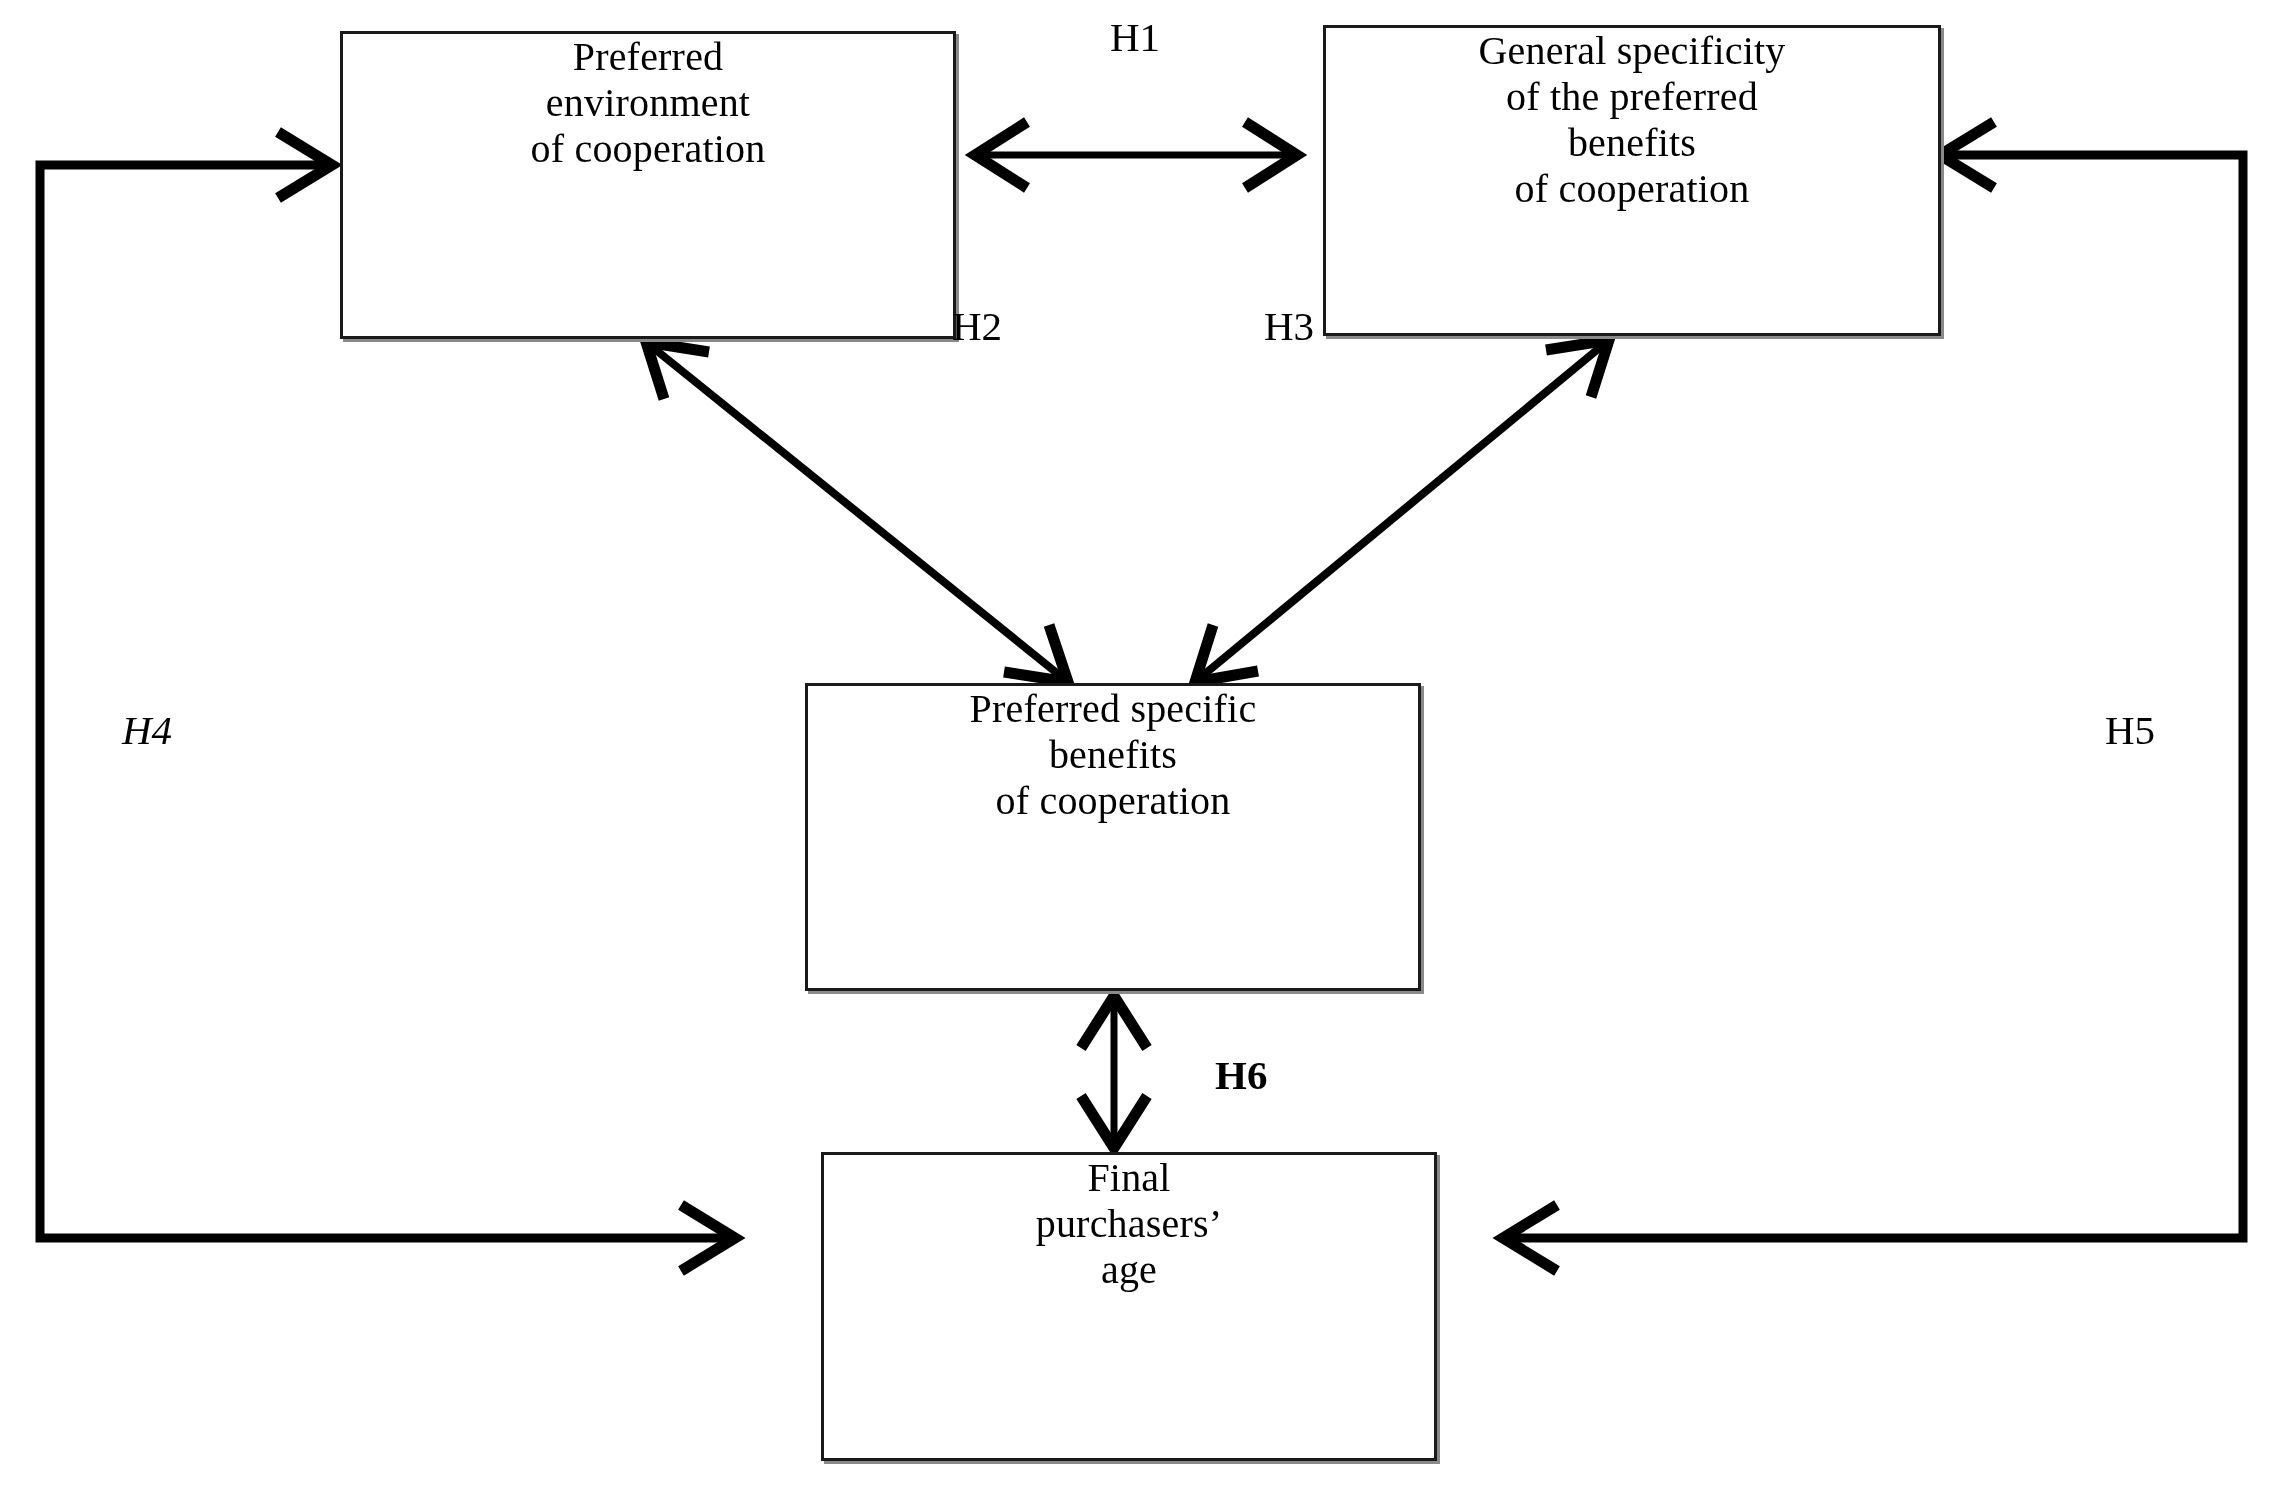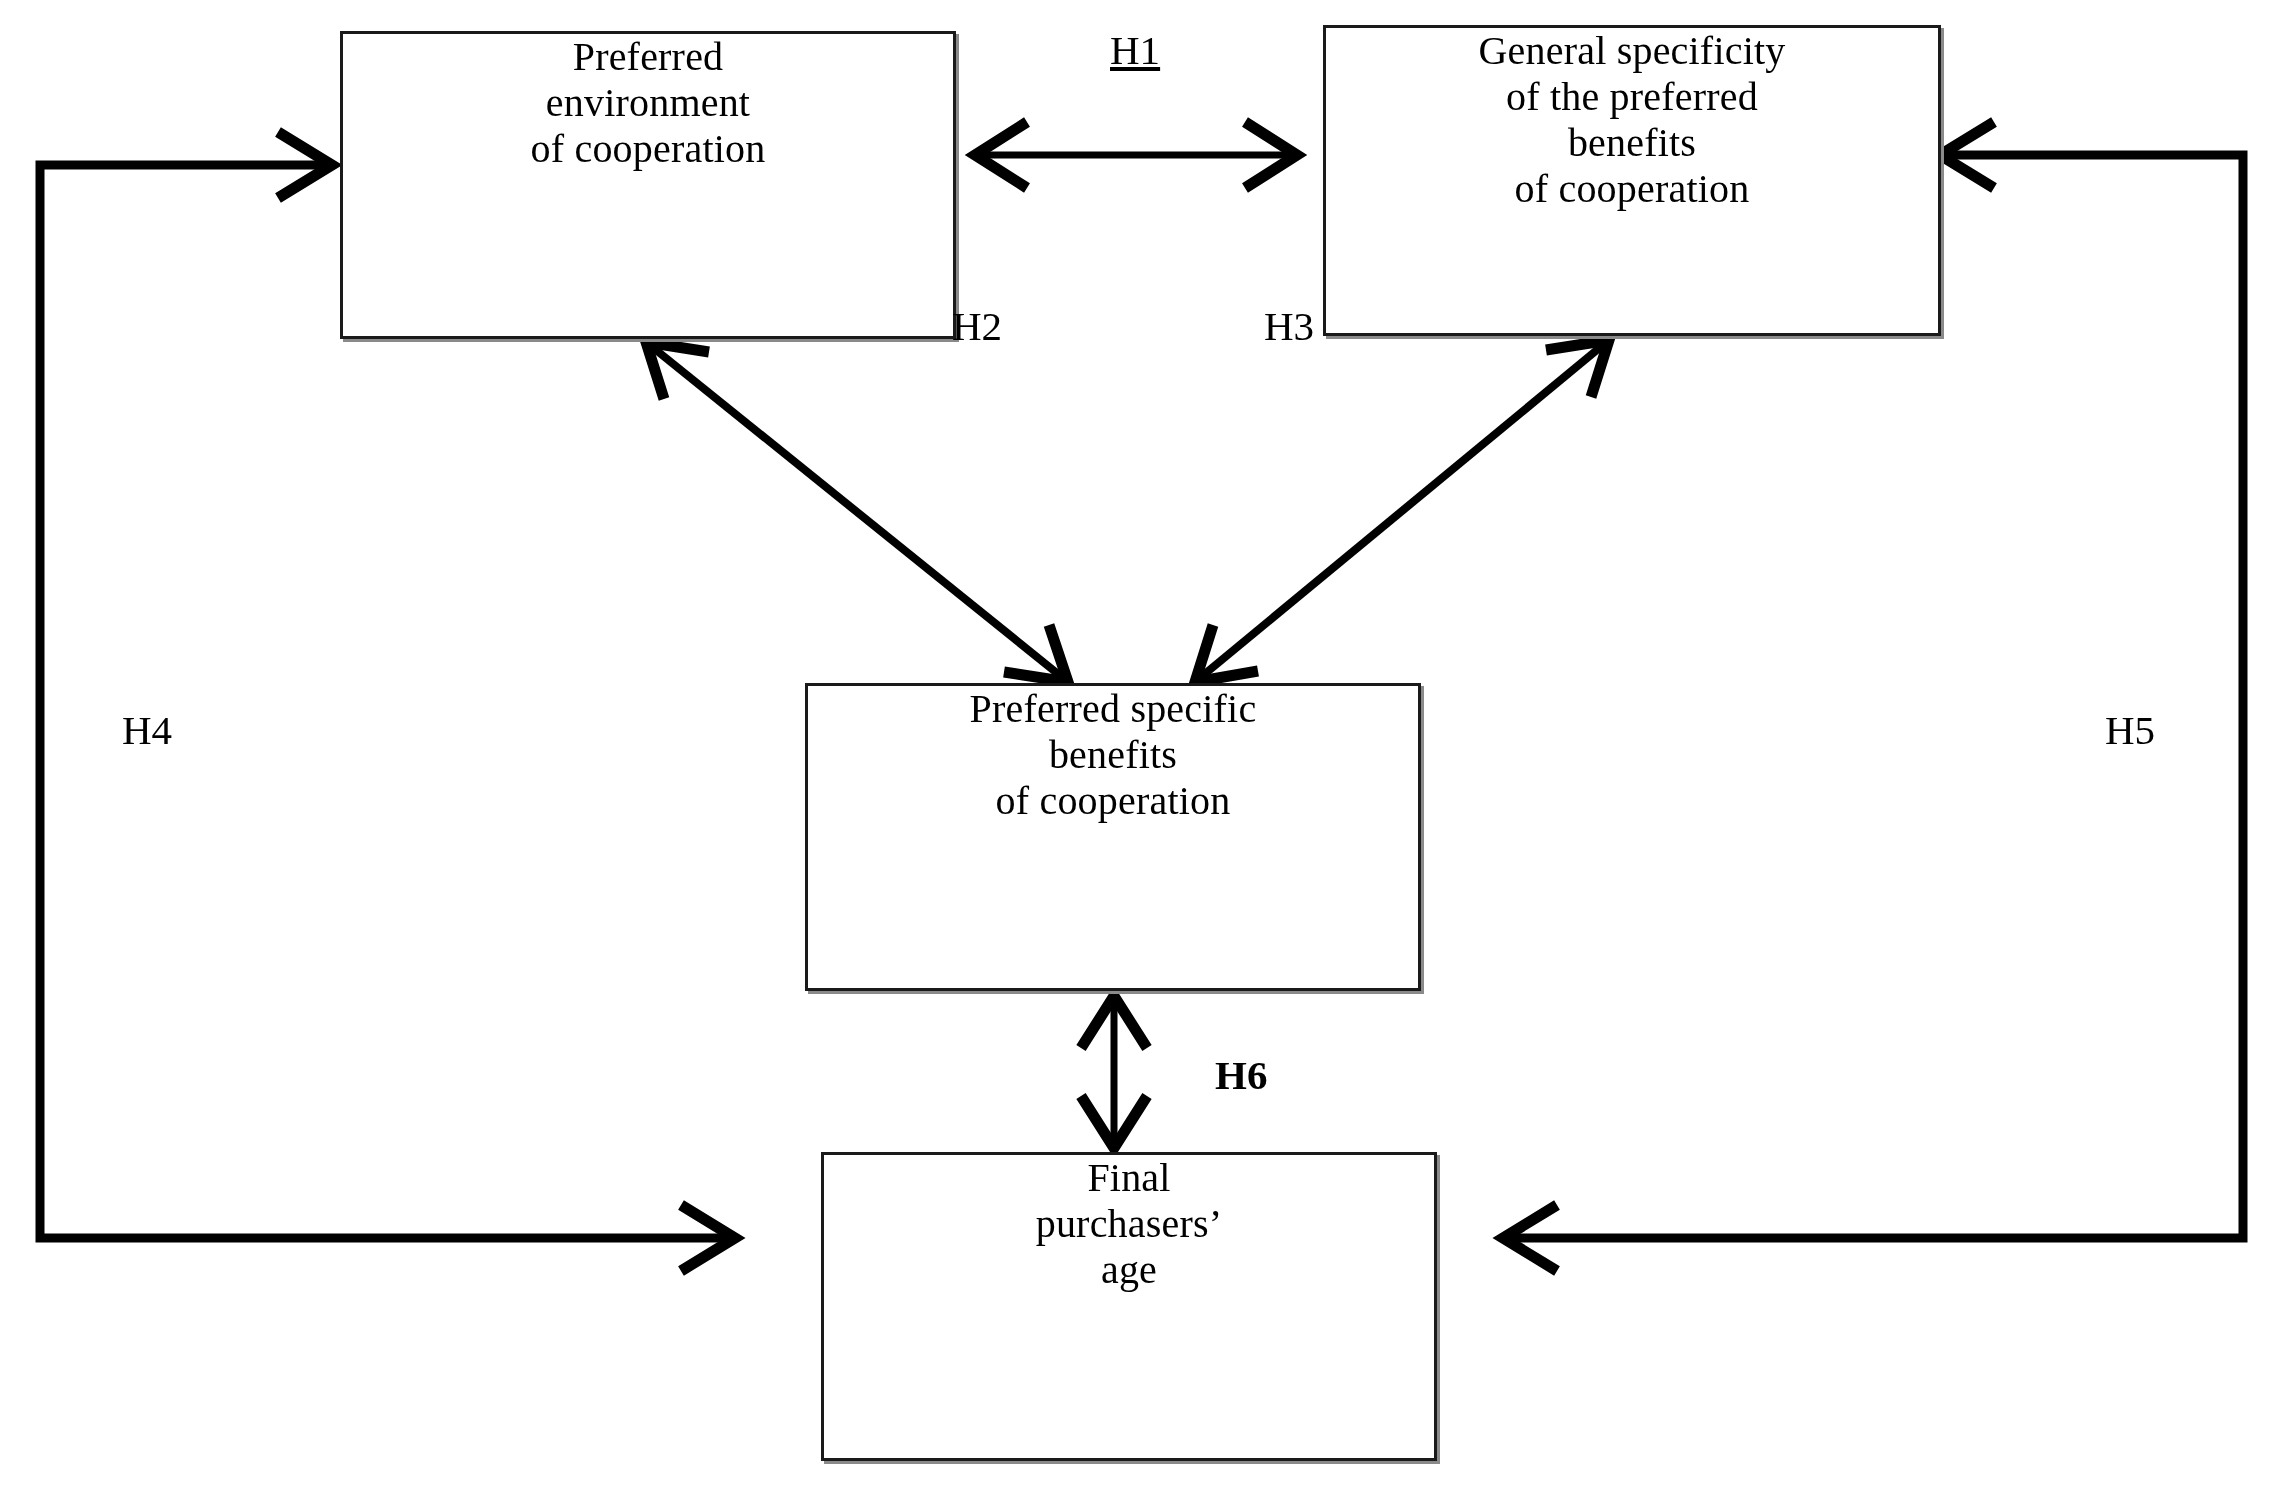--- a/index.html
+++ b/index.html
@@ -116,25 +116,25 @@
 benefits
 of cooperation</div>
   </div>
 
   <div class="node-box" style="left:805px; top:1152px; width:616px; height:309px;margin-left:16px;">
     <div class="node-label">Final
 purchasers’
 age</div>
   </div>
 
-  <div class="hyp-label" style="left:1110px; top:30px;text-decoration:underline;">H1</div>
+  <div class="hyp-label" style="left:1110px; top:17px;">H1</div>
 
   <div class="hyp-label" style="left:952px; top:306px;">H2</div>
 
   <div class="hyp-label" style="left:1264px; top:306px;">H3</div>
 
-  <div class="hyp-label" style="left:122px; top:710px;">H4</div>
+  <div class="hyp-label" style="left:122px; top:710px;font-style:italic;">H4</div>
 
   <div class="hyp-label" style="left:2105px; top:710px;text-align:center;">H5</div>
 
   <div class="hyp-label" style="left:1215px; top:1055px;font-weight:bold;">H6</div>
 
 </div>
 
 </body></html>

